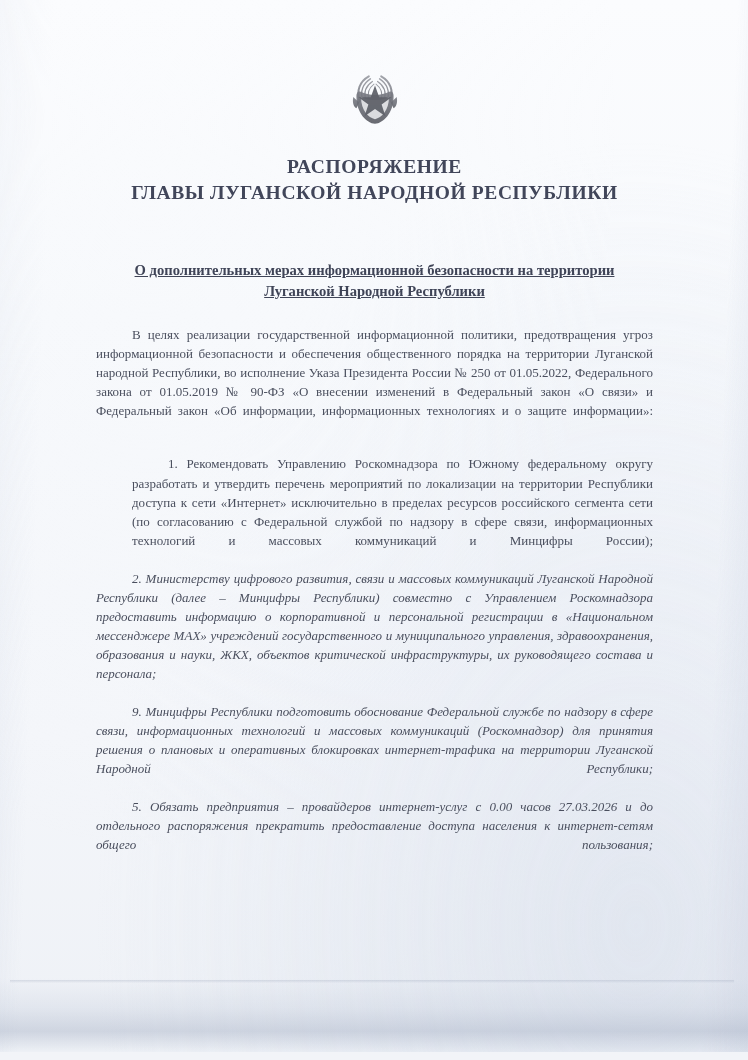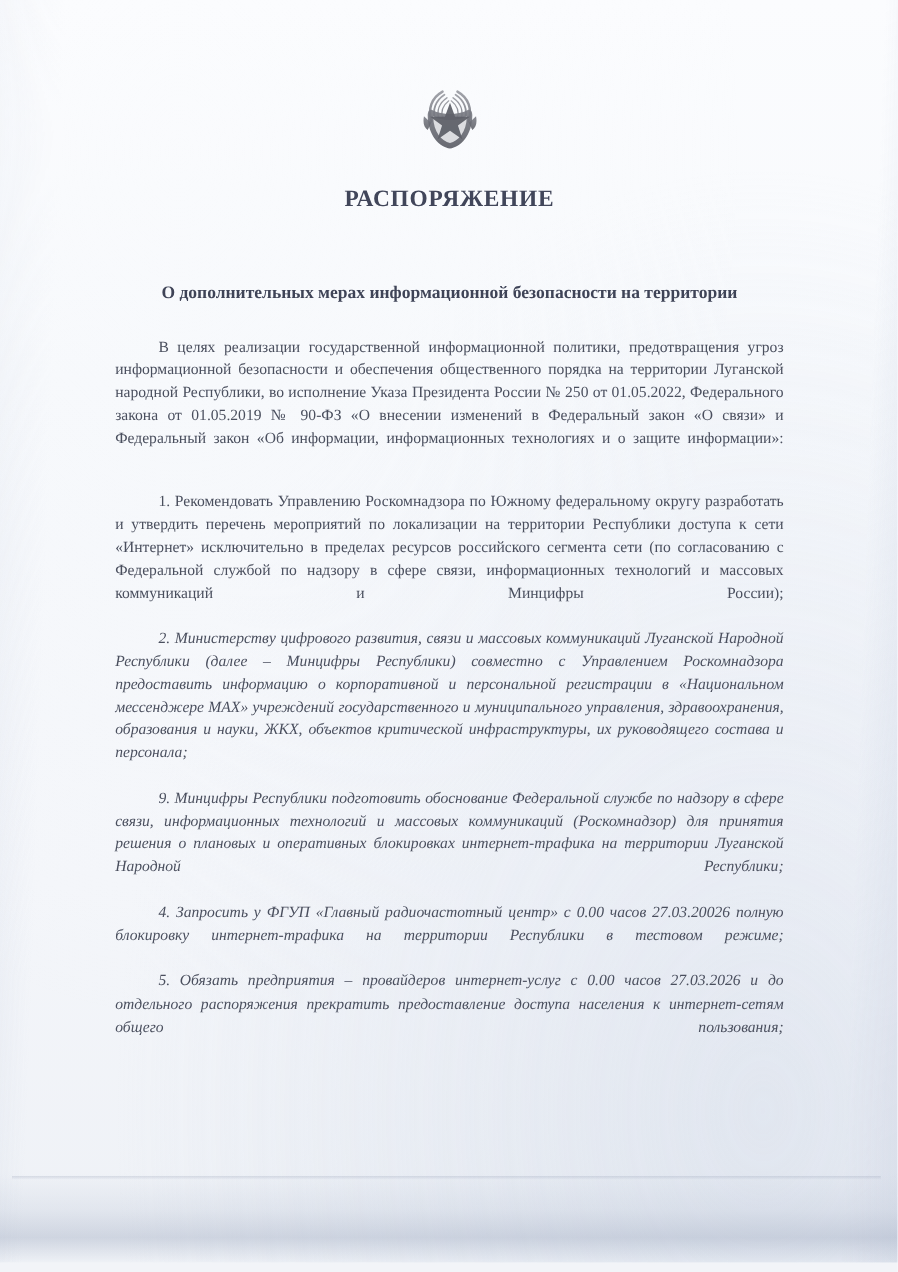--- a/index.html
+++ b/index.html
@@ -96,20 +96,21 @@
     display: block;
   }
 
   .doc-subtitle {
     margin: 54px 0 0 0;
     text-align: center;
     font-weight: bold;
     font-size: 14.6px;
     line-height: 1.42;
     color: #3f4457;
+    text-decoration: underline;
   }
   .doc-subtitle .line2 {
     display: block;
   }
 
   
   .body-block {
     margin-top: 24px;
   }
   p.para {
@@ -117,20 +118,21 @@
     text-align: justify;
     text-justify: inter-word;
     text-indent: 36px;
     font-size: 13px;
     line-height: 1.465;
     color: #4a4f5e;
     hyphens: none;
   }
   p.para.gap-before {
     margin-top: 15px;
+    margin-left: 36px;
   }
   p.para.tight {
     margin-top: 0;
     font-style: italic;
   }
   
   p.para::after {
     content: "";
     display: inline-block;
     width: 100%;
@@ -176,32 +178,33 @@
 
         <polygon points="60,30 68.2,52.6 92,52.6 72.8,66.6 80.2,89.2 60,75.2 39.8,89.2 47.2,66.6 28,52.6 51.8,52.6" fill="#4e5263" opacity="0.95"></polygon>
 
         <path d="M18 52 C16 62 18 70 24 74 L30 62 C26 60 22 56 18 52 Z" fill="url(#gDark)" opacity="0.88"></path>
         <path d="M102 52 C104 62 102 70 96 74 L90 62 C94 60 98 56 102 52 Z" fill="url(#gDark)" opacity="0.88"></path>
       </svg>
     </div>
 
     <h1 class="doc-title">
       <span>РАСПОРЯЖЕНИЕ</span>
+      <span class="line2">ГЛАВЫ ЛУГАНСКОЙ НАРОДНОЙ РЕСПУБЛИКИ</span>
     </h1>
 
     <h2 class="doc-subtitle">
       <span>О дополнительных мерах информационной безопасности на территории</span>
+      <span class="line2">Луганской Народной Республики</span>
     </h2>
 
     <div class="body-block">
       <p class="para">В целях реализации государственной информационной политики, предотвращения угроз информационной безопасности и обеспечения общественного порядка на территории Луганской народной Республики, во исполнение Указа Президента России № 250 от 01.05.2022, Федерального закона от 01.05.2019 № 90-ФЗ «О внесении изменений в Федеральный закон «О связи» и Федеральный закон «Об информации, информационных технологиях и о защите информации»:</p>
       <p class="para gap-before">1. Рекомендовать Управлению Роскомнадзора по Южному федеральному округу разработать и утвердить перечень мероприятий по локализации на территории Республики доступа к сети «Интернет» исключительно в пределах ресурсов российского сегмента сети (по согласованию с Федеральной службой по надзору в сфере связи, информационных технологий и массовых коммуникаций и Минцифры России);</p>
       <p class="para tight">2. Министерству цифрового развития, связи и массовых коммуникаций Луганской Народной Республики (далее – Минцифры Республики) совместно с Управлением Роскомнадзора предоставить информацию о корпоративной и персональной регистрации в «Национальном мессенджере MAX» учреждений государственного и муниципального управления, здравоохранения, образования и науки, ЖКХ, объектов критической инфраструктуры, их руководящего состава и персонала;</p>
       <p class="para tight">9. Минцифры Республики подготовить обоснование Федеральной службе по надзору в сфере связи, информационных технологий и массовых коммуникаций (Роскомнадзор) для принятия решения о плановых и оперативных блокировках интернет-трафика на территории Луганской Народной Республики;</p>
-      <p class="para tight">4. Запросить у ФГУП «Главный радиочастотный центр» с 0.00 часов 27.03.20026 полную блокировку интернет-трафика на территории Республики в тестовом режиме;</p>
       <p class="para tight">5. Обязать предприятия – провайдеров интернет-услуг с 0.00 часов 27.03.2026 и до отдельного распоряжения прекратить предоставление доступа населения к интернет-сетям общего пользования;</p>
     </div>
 
   </div>
 
   <div class="page-edge-line"></div>
   <div class="page-edge-shadow"></div>
 </div>
 
 </body></html>

